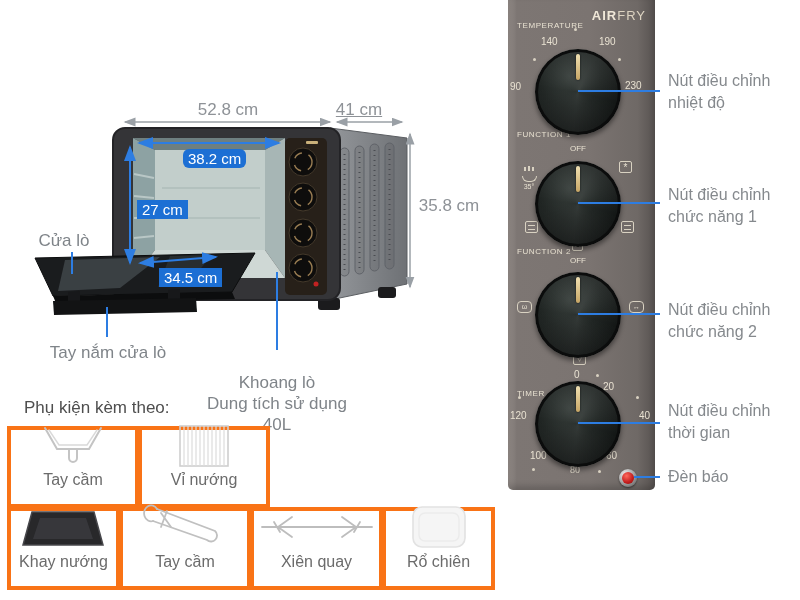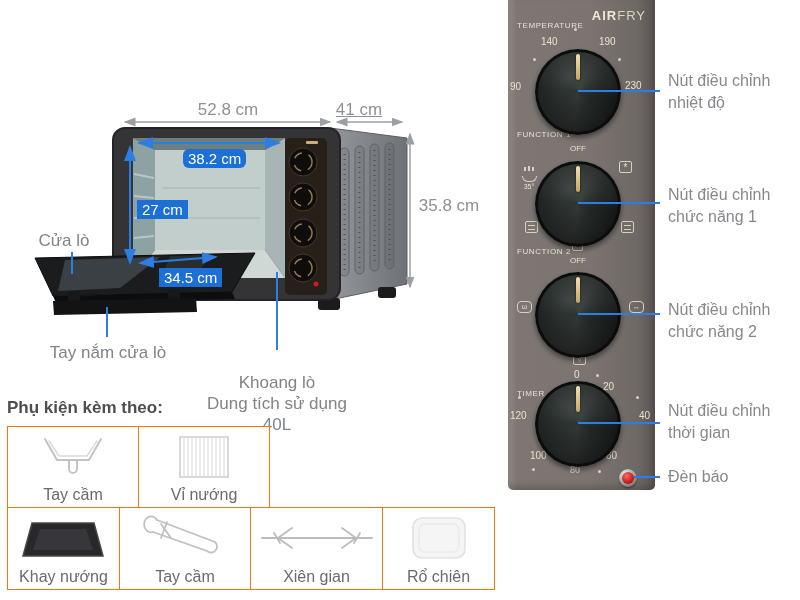--- a/index.html
+++ b/index.html
@@ -14,23 +14,23 @@
   .blue-tag{
     background:#1C6FD4;color:#ffffff;font-size:15px;line-height:19px;
     padding:0 5px;white-space:nowrap;
   }
   .vn-label{color:#7f8489;font-size:17px;text-align:center;line-height:21px;}
   
   .acc-head{color:#4e4e4e;font-size:17px;}
   .acc-table{position:absolute;left:7px;top:426px;}
   .acc-row{display:flex;}
   .acc-cell{
-    box-sizing:border-box;border:1px solid #f97316;background:#fff;
+    box-sizing:border-box;border:4px solid #f97316;background:#fff;
     display:flex;flex-direction:column;align-items:center;justify-content:flex-end;
-    padding-bottom:3px;
+    padding-bottom:15px;
   }
   .acc-cell + .acc-cell{margin-left:-1px;}
   .acc-row2 .acc-cell{margin-top:-1px;}
   .acc-icon{flex:1;display:flex;align-items:center;justify-content:center;width:100%;}
   .acc-label{color:#6b6b6b;font-size:16px;line-height:18px;}
   
   .panel{
     position:absolute;left:508px;top:0;width:147px;height:490px;
     background:linear-gradient(90deg,#948d89 0%,#7d7673 6%,#7b7471 55%,#6f6966 88%,#575250 100%);
     border-radius:0 0 5px 5px;
@@ -183,21 +183,21 @@
 <div class="abs blue-tag" style="left:159px;top:268px;">34.5 cm</div>
 
 <div class="abs vn-label" style="left:24px;top:230px;width:80px;">Cửa lò</div>
 <div class="abs vn-label" style="left:38px;top:342px;width:140px;">Tay nắm cửa lò</div>
 <div class="abs vn-label" style="left:197px;top:356px;width:160px;margin-top:16px;">
   <div>Khoang lò</div>
   <div>Dung tích sử dụng</div>
   <div>40L</div>
 </div>
 
-<div class="abs acc-head" style="left:7px;top:398px;font-weight:bold;">Phụ kiện kèm theo:</div>
+<div class="abs acc-head" style="left:24px;top:398px;">Phụ kiện kèm theo:</div>
 
 <div class="acc-table">
   <div class="acc-row acc-row1">
     <div class="acc-cell" style="width:132px;height:82px;">
       <div class="acc-icon">
         <svg width="84" height="50" viewBox="0 0 84 50">
           <g fill="none" stroke="#c4c4c4" stroke-width="2" stroke-linecap="round">
             <path d="M14,7 L26,28 H58 L70,7"></path>
             <path d="M18,9 L28,24 H56 L66,9" stroke="#d9d9d9" stroke-width="1.4"></path>
             <path d="M38,28 v9 a4,4 0 0 0 8,0 v-9"></path>
@@ -241,21 +241,21 @@
     <div class="acc-cell" style="width:133px;height:83px;">
       <div class="acc-icon">
         <svg width="122" height="52" viewBox="0 0 122 52">
           <g fill="none" stroke="#bdbdbd" stroke-width="1.8" stroke-linecap="round">
             <line x1="6" y1="26" x2="116" y2="26"></line>
             <path d="M22,26 L36,16 M22,26 L36,36 M18,21 L24,31"></path>
             <path d="M100,26 L86,16 M100,26 L86,36 M104,21 L98,31"></path>
           </g>
         </svg>
       </div>
-      <div class="acc-label">Xiên gian</div>
+      <div class="acc-label">Xiên quay</div>
     </div>
     <div class="acc-cell" style="width:113px;height:83px;">
       <div class="acc-icon">
         <svg width="84" height="52" viewBox="0 0 84 52">
           <rect x="16" y="6" width="52" height="40" rx="9" fill="#f5f5f5" stroke="#e2e2e2" stroke-width="1.6"></rect>
           <rect x="22" y="12" width="40" height="28" rx="6" fill="none" stroke="#ebebeb" stroke-width="1.4"></rect>
         </svg>
       </div>
       <div class="acc-label">Rổ chiên</div>
     </div>

